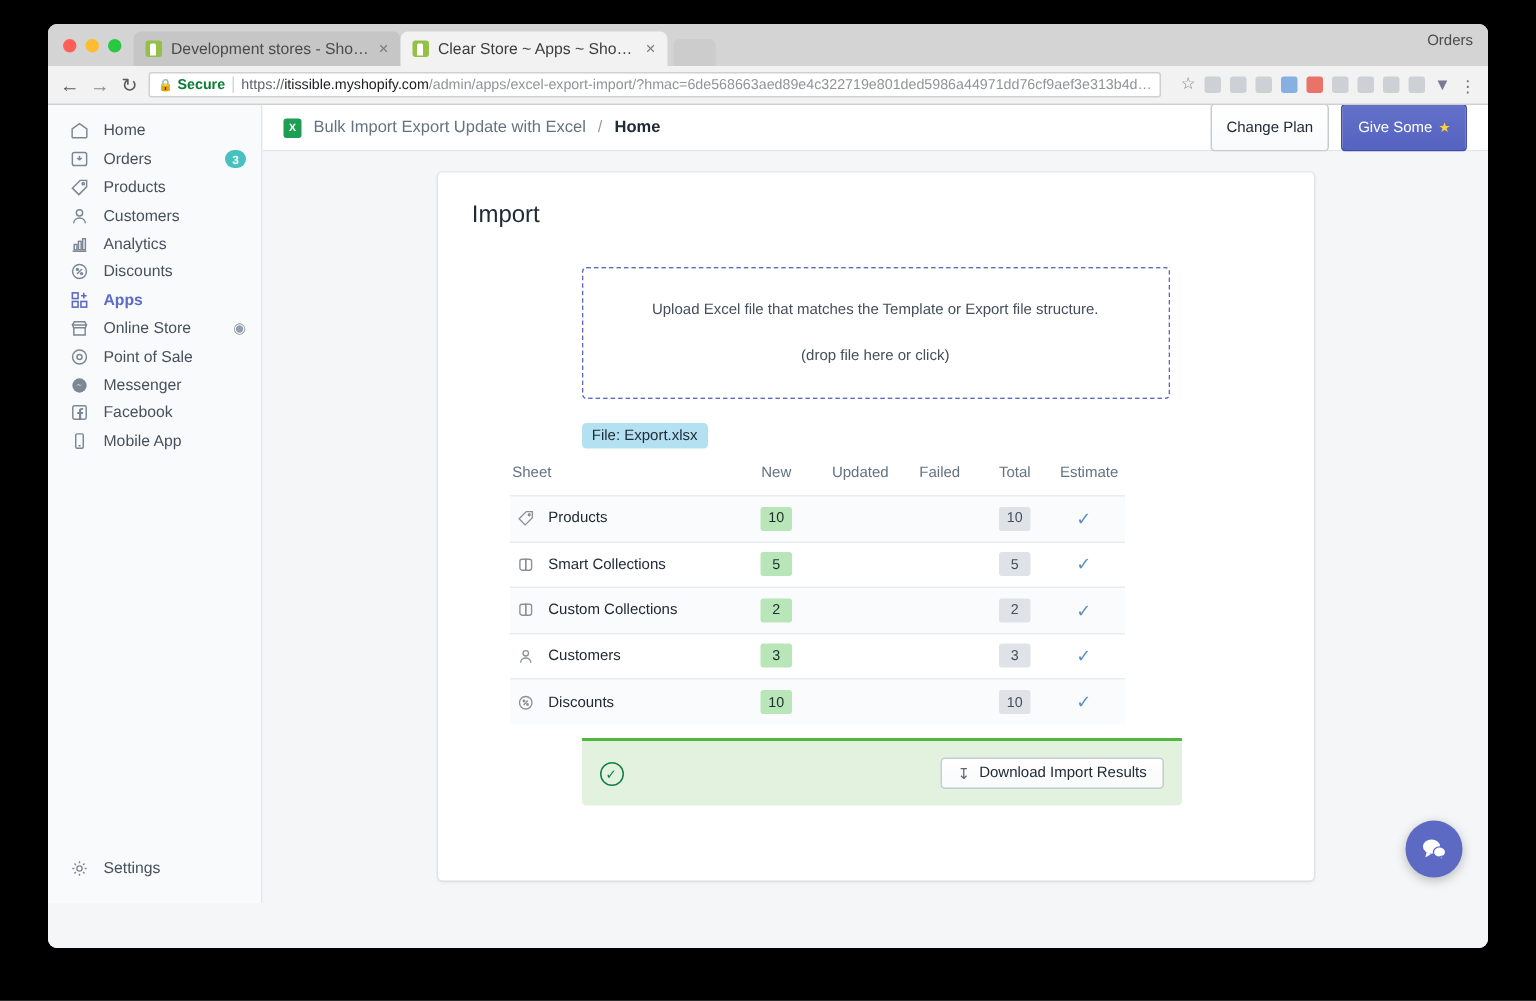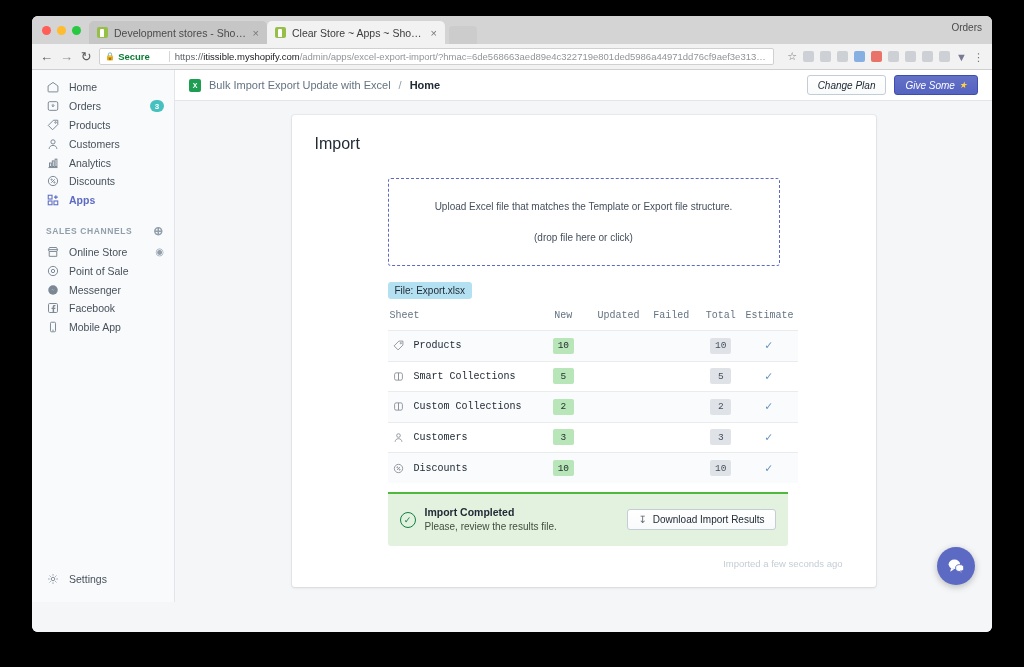--- a/index.html
+++ b/index.html
@@ -58,21 +58,21 @@
     display: flex; align-items: center; padding: 0 8px; gap: 7px;
   }
   .navbtn { font-size: 13px; color: #8c8c8c; width: 14px; text-align: center; }
   .navbtn.enabled { color: #5a5a5a; }
   .omnibox {
     flex: 1 1 auto; height: 17px; background: #fff; border: 1px solid #d0d0d0;
     border-radius: 2px; display: flex; align-items: center; padding: 0 5px;
     font-size: 9.5px; overflow: hidden; white-space: nowrap;
   }
   .lock { color: #0a7c33; font-size: 8px; margin-right: 3px; }
-  .secure { color: #0a7c33; font-weight: bold; font-size: 9.5px; margin-right: 19px; }
+  .secure { color: #0a7c33; font-weight: bold; font-size: 9.5px; margin-right: 5px; }
   .divider-v { width: 1px; height: 11px; background: #d6d6d6; margin-right: 5px; }
   .url-scheme { color: #5f6368; }
   .url-host { color: #202124; }
   .url-rest { color: #919497; overflow: hidden; text-overflow: ellipsis; }
   .ext-row { display: flex; align-items: center; gap: 6px; margin-left: 6px; }
   .ext {
     width: 11px; height: 11px; border-radius: 2px; background: #c9ccd1; opacity: .9;
   }
   .ext.star { background: none; color: #707070; font-size: 11px; line-height: 11px; width: auto; }
   .ext.red { background: #e8655a; }
@@ -154,23 +154,23 @@
   .xls-mini {
     width: 12px; height: 13px; border-radius: 2px; background: #1d9e52;
     display: flex; align-items: center; justify-content: center;
     color: #fff; font-size: 7px; font-weight: bold; flex: 0 0 12px;
   }
   .app-name { font-size: 11px; color: #637381; }
   .crumb-sep { font-size: 11px; color: #919eab; }
   .crumb-cur { font-size: 11px; color: #212b36; font-weight: bold; }
   .head-actions { margin-left: auto; display: flex; gap: 8px; align-items: center; }
   .btn {
-    height: 20px; border-radius: 3px; font-size: 10px; display: flex;
+    height: 32px; border-radius: 3px; font-size: 10px; display: flex;
     align-items: center; padding: 0 10px; border: 1px solid #c4cdd5;
-    background: linear-gradient(#fff,#f9fafb); color: #212b36; font-style: italic;
+    background: linear-gradient(#fff,#f9fafb); color: #212b36;
   }
   .btn.primary {
     background: linear-gradient(#6371c7,#5563c1); border-color: #3f4eae;
     color: #fff; gap: 4px;
   }
   .star { color: #ffd23f; font-size: 9px; }
 
   .scroll-area { height: 501px; background: #f4f6f8; padding: 14px 0 0 0; position: relative; }
   .card {
     width: 584px; margin: 0 auto; background: #fff; border-radius: 3px;
@@ -183,21 +183,21 @@
     border: 1.5px dashed #5c6ac4; border-radius: 3px;
     display: flex; flex-direction: column; align-items: center; justify-content: center;
     gap: 20px;
   }
   .dz-line { font-size: 10px; color: #454f5b; }
   .filechip {
     margin: 16px 0 0 96px; display: inline-block; background: #b4e1f2; color: #212b36;
     font-size: 10px; padding: 3px 7px; border-radius: 3px;
   }
 
-  table.sheets { width: 410px; margin: 11px 0 0 96px; border-collapse: collapse; font-family: Liberation Mono, monospace; }
+  table.sheets { width: 410px; margin: 11px 0 0 48px; border-collapse: collapse; }
   table.sheets th {
     font-size: 10px; color: #637381; font-weight: normal; padding: 0 0 9px 0;
   }
   table.sheets th.left { text-align: left; padding-left: 2px; }
   table.sheets th.right { text-align: right; padding-right: 4px; }
   table.sheets td { height: 30.5px; font-size: 10px; color: #212b36; text-align: center; }
   table.sheets tr.row { border-top: 1px solid #e9ebed; }
   table.sheets tr.row.alt { background: #fafbfc; }
   table.sheets tr.totals { border-top: 1px solid #e9ebed; }
   .sheetcell { display: flex; align-items: center; gap: 9px; padding-left: 4px; text-align: left; }
@@ -361,24 +361,20 @@
         <div class="nav-item active">
           <svg width="14" height="14" viewBox="0 0 20 20" fill="none" stroke="#5c6ac4" stroke-width="1.5">
                 <rect x="3.2" y="3.2" width="5.4" height="5.4"></rect>
                 <rect x="3.2" y="11.4" width="5.4" height="5.4"></rect>
                 <rect x="11.4" y="11.4" width="5.4" height="5.4"></rect>
                 <path d="M11.4 5.9h5.4M14.1 3.2v5.4"></path>
               </svg>
           <span class="lbl">Apps</span>
         </div>
 
-        <div class="section-head">
-          <span>SALES CHANNELS</span>
-          <span class="plus-icon">⊕</span>
-        </div>
 
         <div class="nav-item">
           <svg width="14" height="14" viewBox="0 0 20 20" fill="none" stroke="#7b8794" stroke-width="1.4">
                 <path d="M3.4 6.6h13.2l-1 2.6H4.4z"></path>
                 <path d="M4.6 9.6v6.6h10.8V9.6"></path>
                 <path d="M3.4 6.6 5 3.6h10l1.6 3"></path>
               </svg>
           <span class="lbl">Online Store</span>
           <span class="eye-icon">◉</span>
         </div>
@@ -552,31 +548,26 @@
                   <td></td>
                   <td><span class="pill grey">10</span></td>
                   <td class="est"><span class="check">✓</span></td>
                 </tr>
 
               </tbody>
             </table>
 
             <div class="banner">
               <span class="ok-circle">✓</span>
-              <span>
-                <div class="banner-title">Import Completed</div>
-                <div class="banner-sub">Please, review the results file.</div>
-              </span>
               <div class="dl-btn">
                 <span class="dl-icon">↧</span>
                 <span>Download Import Results</span>
               </div>
             </div>
 
-            <div class="ts">Imported a few seconds ago</div>
           </div>
 
           <div class="scrollbar"></div>
 
           <div class="chatfab">
             <svg width="20" height="18" viewBox="0 0 24 22">
               <ellipse cx="10" cy="9" rx="7" ry="5.8" fill="#fff"></ellipse>
               <path d="M6 13.5 5 18l4.6-3z" fill="#fff"></path>
               <ellipse cx="16.5" cy="13.5" rx="5" ry="4.2" fill="#fff" stroke="#5c6ac4" stroke-width="1.1"></ellipse>
               <path d="M18.5 16.8 19.4 20l-3.2-2z" fill="#fff" stroke="#5c6ac4" stroke-width="1.1"></path>

